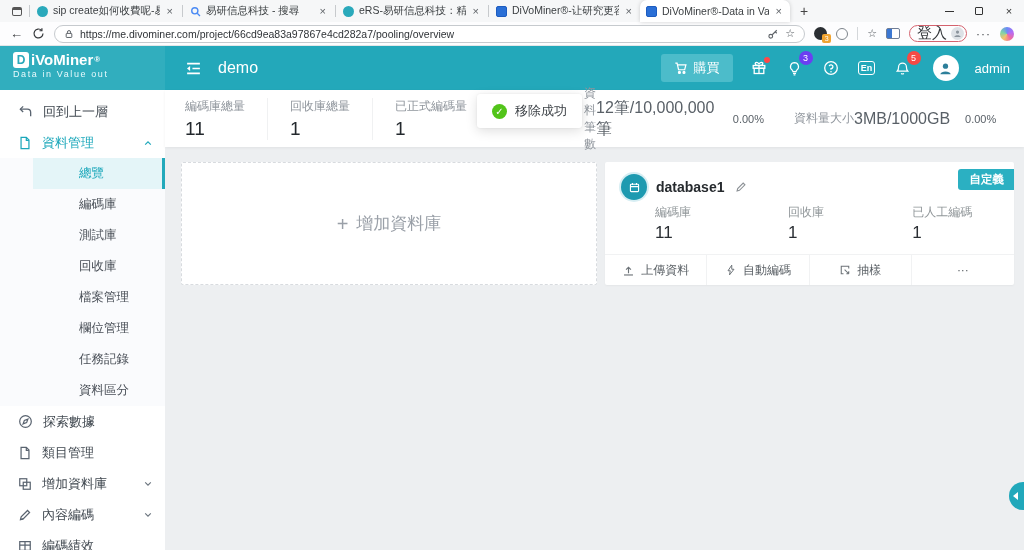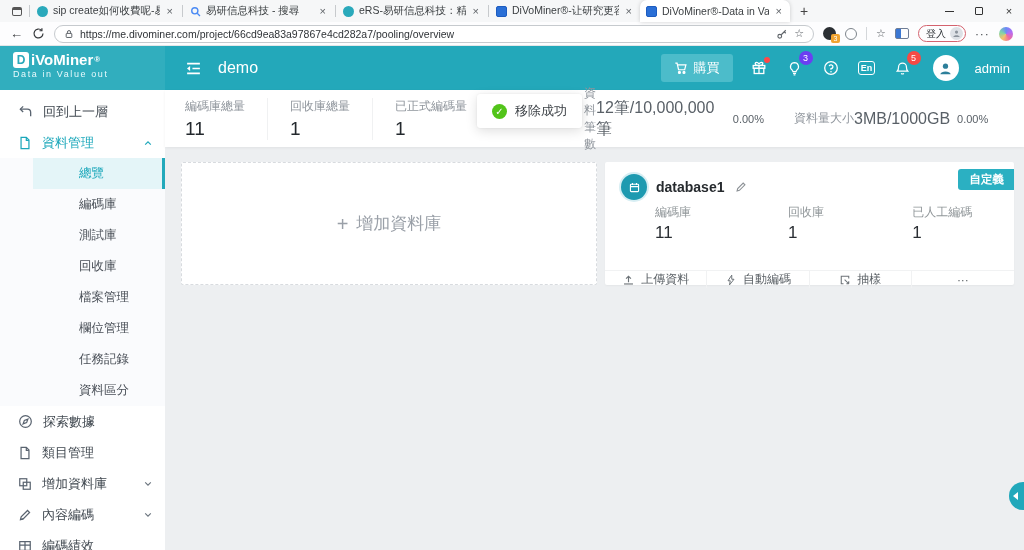--- a/index.html
+++ b/index.html
@@ -31,21 +31,21 @@
   .url { flex:1; font-size:10.5px; color:#2f3337; white-space:nowrap; overflow:hidden; }
   .mini { color:#5f6469; }
   .starglyph { font-size:11px; color:#5f6469; line-height:1; }
   .extdark { position:relative; width:13px; height:13px; border-radius:50%; background:#2b2f33; }
   .extdark .badge { position:absolute; right:-4px; bottom:-3px; width:9px; height:9px; border-radius:2px; background:#f0a330; color:#fff; font-size:7px; line-height:9px; text-align:center; }
   .extring { width:12px; height:12px; border-radius:50%; border:1.6px solid #7e858c; }
   .vline { width:1px; height:13px; background:#d4d7da; }
   .sbicon { width:14px; height:11px; border:1.2px solid #6f7d96; border-radius:2px; position:relative; }
   .sbicon::after { content:""; position:absolute; left:0; top:0; bottom:0; width:5px; background:#3b77d2; }
   .signin { height:17px; border:1.5px solid #d4626e; border-radius:10px; display:flex; align-items:center; gap:4px; padding:0 2px 0 7px; }
-  .signin .txt { font-size:10px; color:#2f3337; }
+  .signin .txt { font-size:15px; color:#2f3337; }
   .miniavatar { width:13px; height:13px; border-radius:50%; background:#dde1e6; display:flex; align-items:center; justify-content:center; color:#8b939c; }
   .dots { font-size:12px; color:#44484c; letter-spacing:1px; }
   .copilot { width:14px; height:14px; border-radius:50%; background:conic-gradient(#6a8bf7,#b56bf5,#f06b9e,#f5c26b,#7fd4a8,#6a8bf7); }
 
   
   .appheader { height:44px; background:#23a8ba; display:flex; }
   .logoblock { width:165px; background:#31aebe; padding:5px 0 0 13px; }
   .logorow { display:flex; align-items:center; color:#fff; font-weight:bold; font-size:15px; }
   .logo-d { width:16px; height:16px; background:#fff; color:#2aa9bb; border-radius:3px; font-size:12px; line-height:16px; text-align:center; margin-right:2px; }
   .logo-reg { font-size:8px; vertical-align:super; margin-left:1px; }
@@ -81,38 +81,38 @@
   .stat .lbl { font-size:12px; color:#8f959c; }
   .stat .val { font-size:19px; color:#23282d; margin-top:3px; }
   .sspacer { flex:1; }
   .pgroup { display:flex; flex-direction:row; gap:7px; }
   .pg1 { width:180px; }
   .pg2 { width:214px; margin-left:30px; }
   .prow { display:flex; align-items:center; }
   .plbl { font-size:12px; color:#8f959c; flex:1; }
   .pval { font-size:16px; color:#596067; }
   .pbar { flex:1; height:4px; border-radius:2px; background:#ecedef; }
-  .ppct { font-size:11px; color:#596067; }
+  .ppct { font-size:11px; color:#596067; margin-left:8px; }
 
   .toast { position:absolute; left:477px; top:94px; z-index:5; background:#fff; border-radius:3px; box-shadow:0 3px 12px rgba(0,0,0,.13),0 0 2px rgba(0,0,0,.08); padding:8px 15px; display:flex; align-items:center; gap:8px; font-size:13px; color:#3c4146; }
   .checkdot { width:15px; height:15px; border-radius:50%; background:#52c41a; color:#fff; font-size:10px; line-height:15px; text-align:center; flex:none; }
 
   .cards { display:flex; gap:8px; margin:15px 10px 0 16px; }
   .addcard { width:416px; height:123px; background:#fff; border:1px dashed #d8dbdf; border-radius:2px; display:flex; align-items:center; justify-content:center; gap:8px; color:#9aa0a8; font-size:17px; }
   .addcard .plus { font-size:20px; line-height:1; }
   .dbcard { width:409px; height:123px; background:#fff; border-radius:2px; position:relative; display:flex; flex-direction:column; box-shadow:0 1px 2px rgba(0,0,0,.04); }
   .cbadge { position:absolute; top:7px; right:0; background:#2bb0c2; color:#fff; font-size:11.5px; font-weight:bold; padding:3px 10px 3px 12px; border-radius:3px 0 0 3px; }
   .chead { display:flex; align-items:center; gap:9px; padding:12px 16px 0; }
   .dbavatar { width:26px; height:26px; border-radius:50%; background:#1e9ab0; box-shadow:0 0 0 2px #d7eef3; display:flex; align-items:center; justify-content:center; color:#fff; flex:none; }
   .dbname { font-size:14px; font-weight:bold; color:#262a2e; }
   .editpen { color:#8c9196; margin-left:2px; }
   .cstats { flex:1; display:grid; grid-template-columns:1.55fr 1.45fr 1fr; padding:4px 16px 0 50px; }
   .cstat .lbl { font-size:12px; color:#909699; }
   .cstat .val { font-size:17px; color:#2a2e33; margin-top:2px; }
-  .cfooter { border-top:1px solid #f1f2f3; height:15px; display:grid; grid-template-columns:repeat(4,1fr); }
+  .cfooter { border-top:1px solid #f1f2f3; height:31px; display:grid; grid-template-columns:repeat(4,1fr); }
   .caction { display:flex; align-items:center; justify-content:center; gap:6px; font-size:12px; color:#5b6166; border-right:1px solid #f1f2f3; }
   .caction:last-child { border-right:none; }
   .caction svg { color:#6c7277; }
 
   .edgehandle { position:absolute; top:482px; right:0; width:15px; height:28px; background:#21a8bb; border-radius:14px 0 0 14px; display:flex; align-items:center; padding-left:4px; z-index:6; }
   .edgehandle .tri { width:0; height:0; border-top:4px solid transparent; border-bottom:4px solid transparent; border-right:5px solid #fff; }
 </style>
 </head>
 <body>
 

